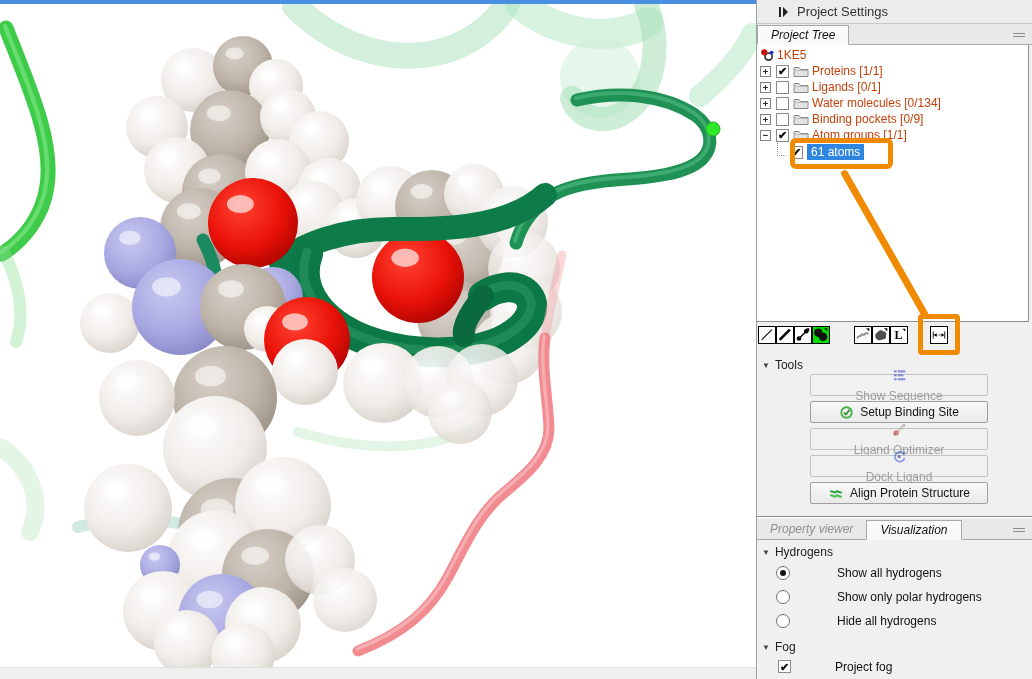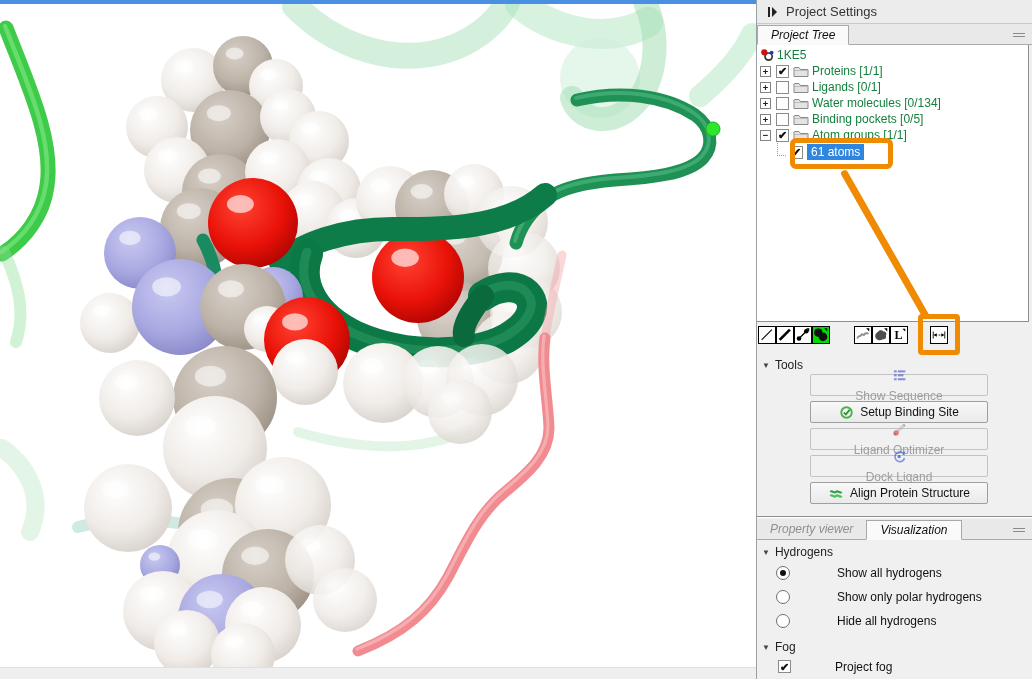--- a/index.html
+++ b/index.html
@@ -11,21 +11,21 @@
   .viewer { position:absolute; left:0; top:0; width:756px; height:679px; background:#fff; overflow:hidden; }
   .focus-strip { position:absolute; left:0; top:0; width:756px; height:4px; z-index:5; }
   #scene { position:absolute; left:0; top:0; }
   .viewer-bottom-strip { position:absolute; left:0; bottom:0; width:756px; height:12px;
                          background:#efefef; border-top:1px solid #e0e0e0; z-index:4; }
 
   
   .panel { position:absolute; left:756px; top:0; width:276px; height:679px;
            background:#f0f0f0; border-left:1px solid #9aa0a6; font-size:12px; color:#1a1a1a; }
   .panel-header { position:absolute; left:0; top:0; width:100%; height:24px; background:#ececec;
-                  border-bottom:1px solid #c9c9c9; display:flex; align-items:center; padding-left:10px; }
+                  border-bottom:1px solid #c9c9c9; display:flex; align-items:center; padding-left:21px; }
   .panel-header .hicon { display:inline-flex; margin-right:8px; }
   .panel-header .htitle { font-size:13px; color:#333; }
 
   .tabbar { position:absolute; left:0; width:100%; height:21px; background:#e9e9e9;
             border-bottom:1px solid #aaa; display:flex; align-items:flex-end; }
   .tab { height:20px; display:flex; align-items:center; padding:0 13px; font-size:12px;
          color:#8f8f8f; position:relative;font-style:italic; }
   .tab.active { background:#fafafa; color:#111; border:1px solid #a8a8a8; border-bottom:1px solid #fafafa;
                 margin-bottom:-1px; z-index:2; }
   .bar-handle { position:absolute; right:7px; top:9px; width:12px; height:4px;
@@ -35,21 +35,21 @@
           border:1px solid #8f8f8f; border-left:none; border-top:none; overflow:hidden; padding-top:2px; }
   .tree-row { display:flex; align-items:center; height:16px; padding-left:3px; white-space:nowrap; }
   .tree-row.child { height:18px; padding-left:20px; }
   .expander { width:11px; height:11px; min-width:11px; border:1px solid #848484; background:#fff;
               display:flex; align-items:center; justify-content:center;
               font:bold 9px/9px "DejaVu Sans Mono", monospace; color:#222; margin-right:4px; }
   .cb { width:13px; height:13px; min-width:13px; border:1px solid #8a8a8a; background:#fff;
         display:flex; align-items:center; justify-content:center; margin:0 4px 0 1px;
         font-size:11px; font-weight:bold; color:#111; line-height:10px; }
   .ficon { display:inline-flex; margin-right:3px; }
-  .tlabel { font-size:12px; color:#15803d; }
+  .tlabel { font-size:12px; color:#c2410c; }
   .tlabel.sel { color:#fff; padding:1px 4px; }
   .conn { width:9px; height:13px; border-left:1px dotted #999; border-bottom:1px dotted #999;
           margin:-6px 3px 0 0; }
 
   .ricon { position:absolute; width:18px; height:18px; background:#fff; border:1px solid #000; }
   .ricon svg { display:block; width:100%; height:100%; }
   .ricon.active { background:#00dd00; }
 
   .sechdr { position:absolute; font-size:12px; color:#222; }
   .sechdr .tri { font-size:8px; color:#444; margin-right:5px; vertical-align:1px; }
@@ -406,21 +406,21 @@
         </div>
         <div class="tree-row">
           <span class="expander">+</span>
           <span class="cb"></span>
           <span class="ficon">
             <svg width="16" height="13" viewBox="0 0 16 13">
               <path d="M1,3 L1,11.5 L15,11.5 L15,4.5 L7.5,4.5 L6,2.5 L2,2.5 Z" fill="#e3e3e3" stroke="#8a8a8a"></path>
               <line x1="1" y1="5.5" x2="15" y2="5.5" stroke="#bdbdbd"></line>
             </svg>
           </span>
-          <span class="tlabel">Binding pockets [0/5]</span>
+          <span class="tlabel">Binding pockets [0/9]</span>
         </div>
         <div class="tree-row">
           <span class="expander">−</span>
           <span class="cb">✔</span>
           <span class="ficon">
             <svg width="16" height="13" viewBox="0 0 16 13">
               <path d="M1,3 L1,11.5 L15,11.5 L15,4.5 L7.5,4.5 L6,2.5 L2,2.5 Z" fill="#e3e3e3" stroke="#8a8a8a"></path>
               <line x1="1" y1="5.5" x2="15" y2="5.5" stroke="#bdbdbd"></line>
             </svg>
           </span>

